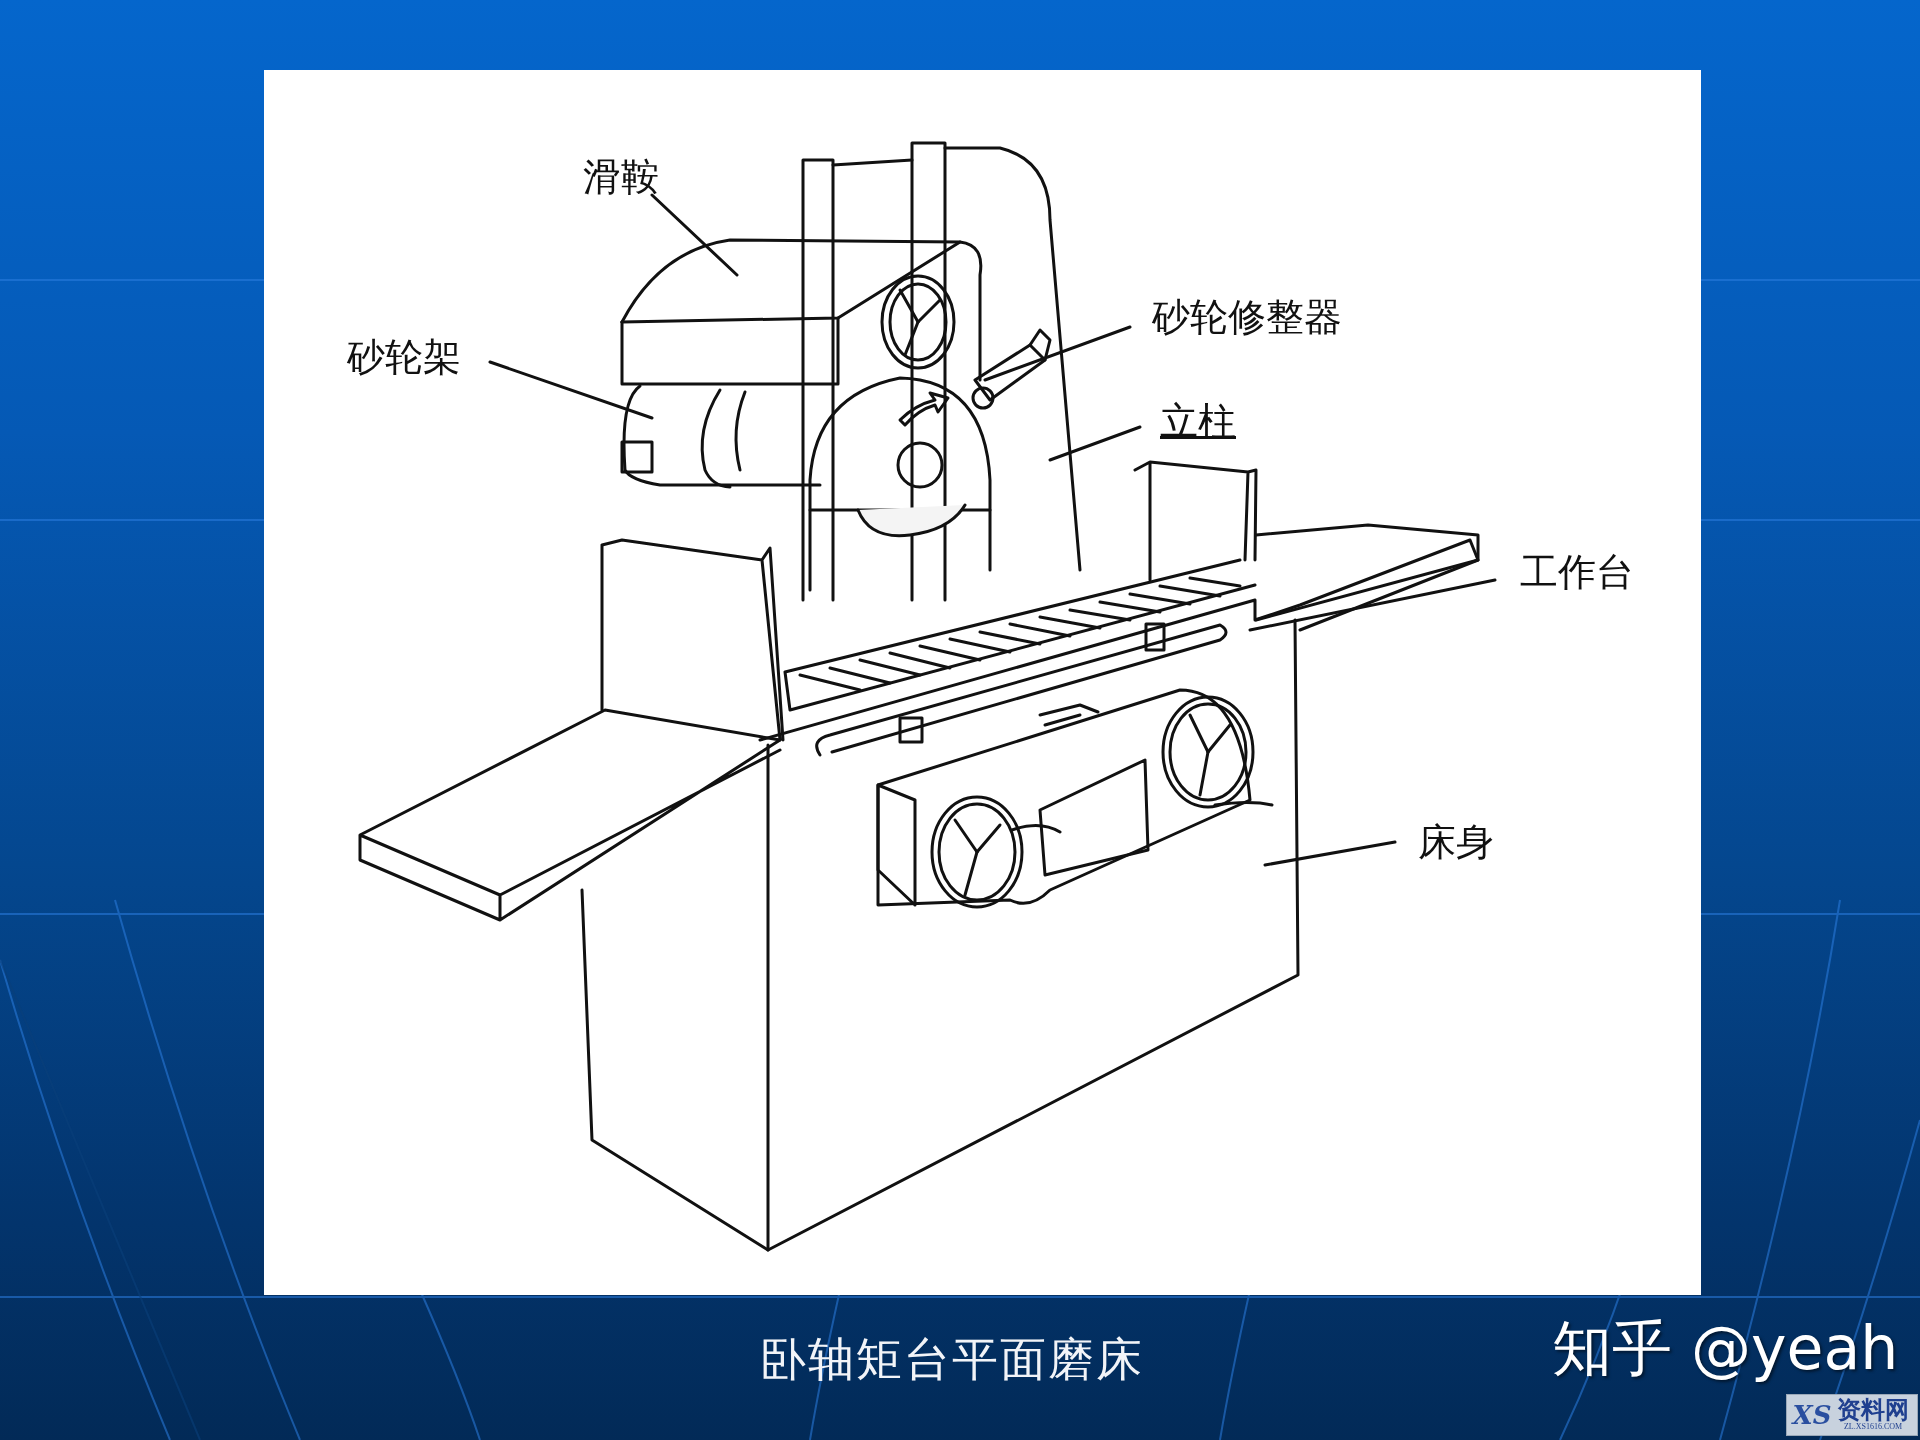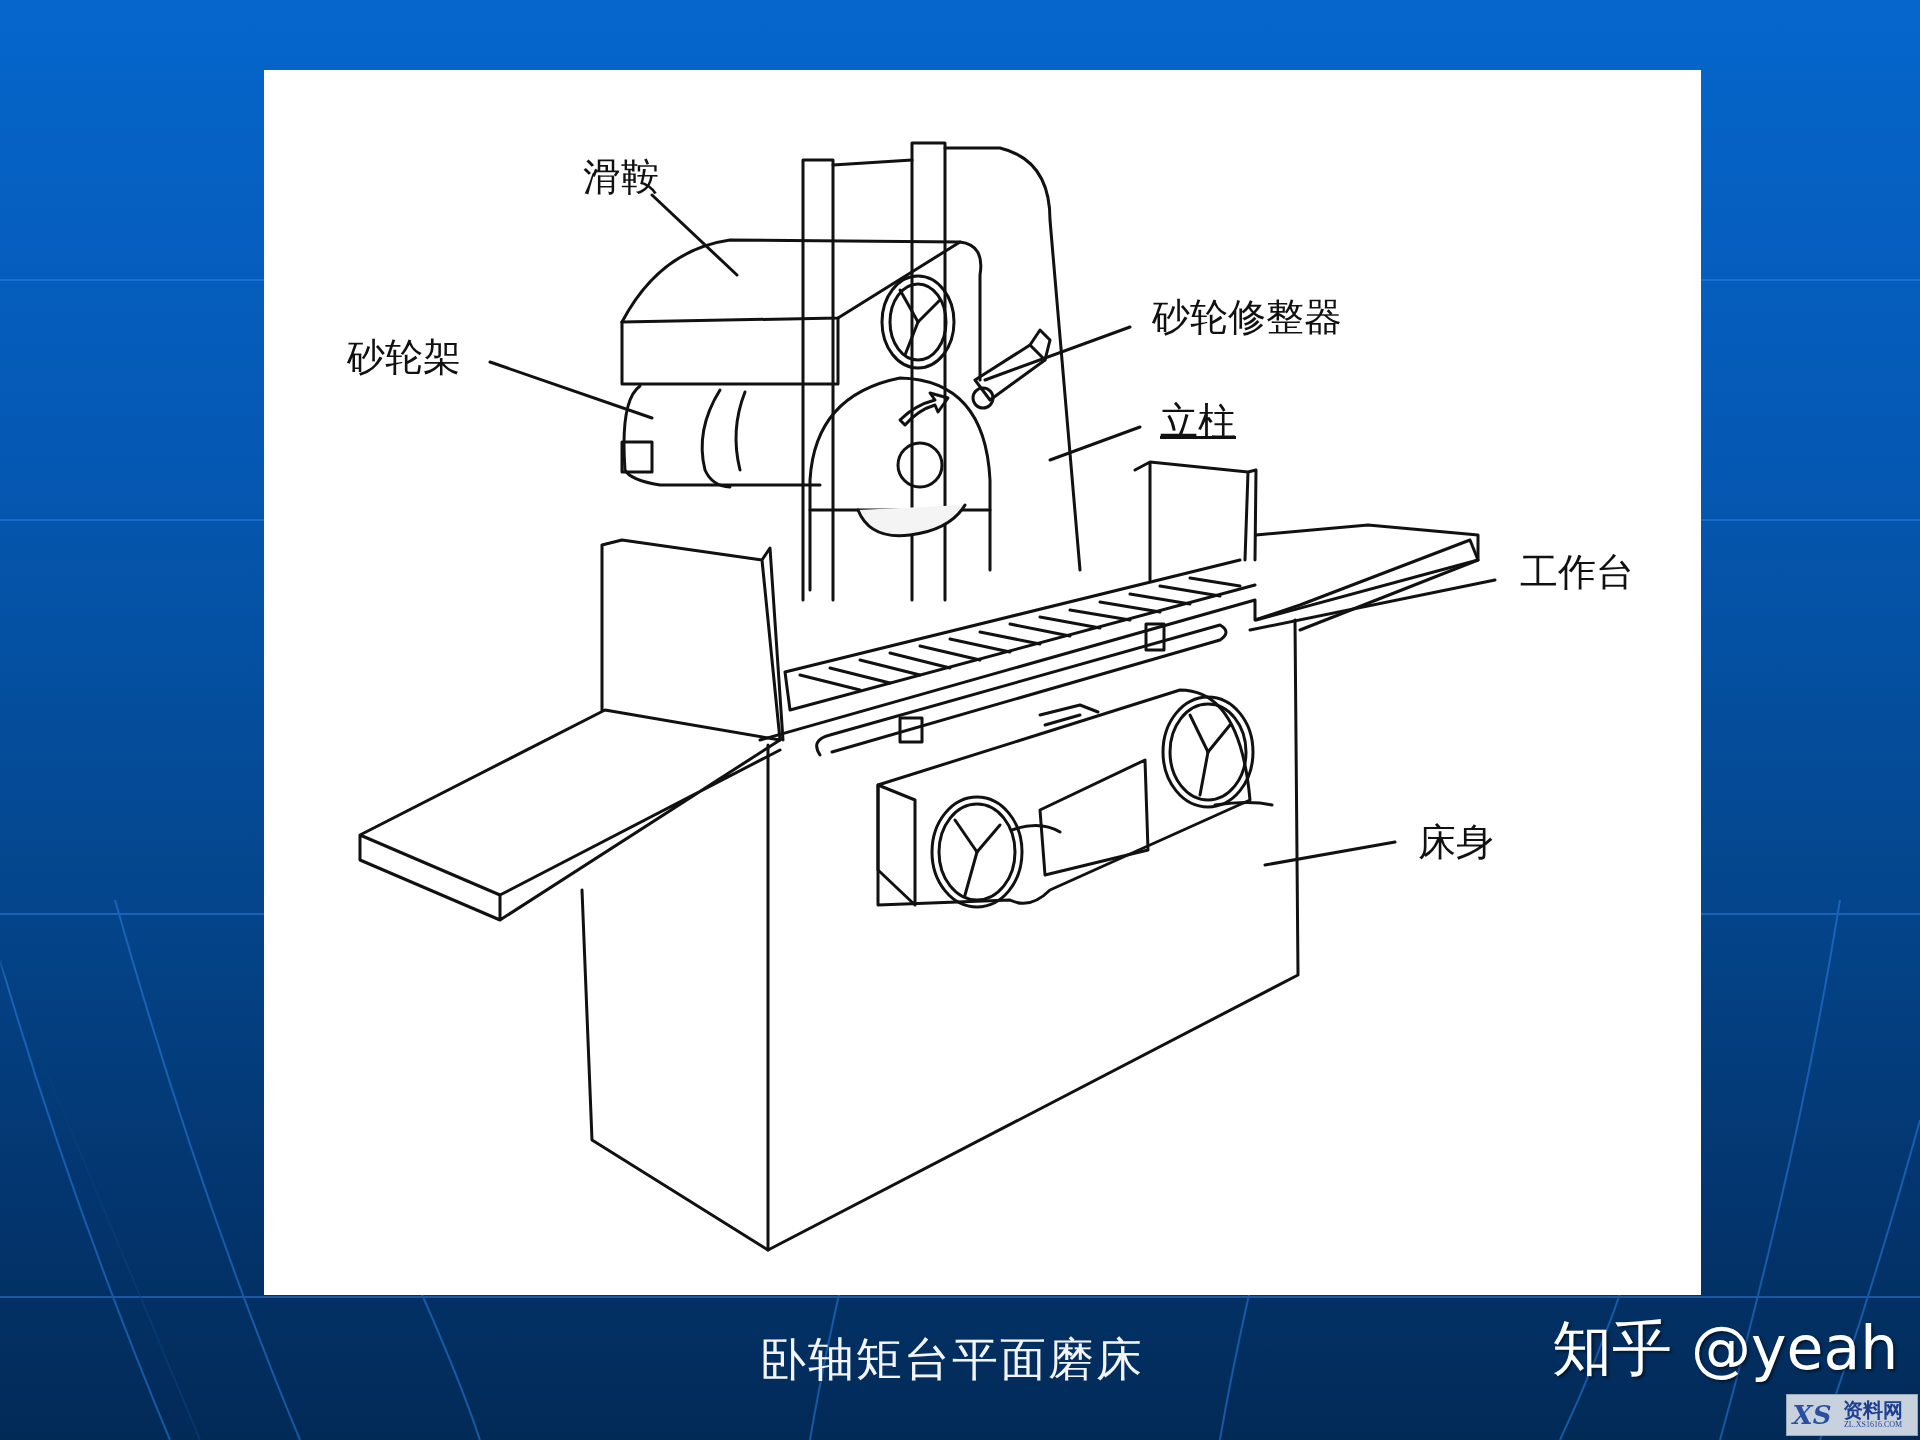--- a/index.html
+++ b/index.html
@@ -5,24 +5,24 @@
   html, body { margin:0; padding:0; }
   body { width:1920px; height:1440px; overflow:hidden; position:relative;
          font-family:"DejaVu Serif", serif;
          background: linear-gradient(180deg, #0566cc 0%, #0559b5 30%, #04478f 60%, #03346c 85%, #022a57 100%); }
   .bg-lines { position:absolute; left:0; top:0; width:1920px; height:1440px; }
   .panel { position:absolute; left:264px; top:70px; width:1437px; height:1225px; background:#ffffff; }
   .drawing { position:absolute; left:0; top:0; width:1920px; height:1440px; }
   .label { position:absolute; font-family:"DejaVu Serif", serif; font-size:38px; color:#111; white-space:nowrap; line-height:1; }
   .caption { position:absolute; left:760px; top:1336px; font-family:"DejaVu Serif", serif; font-size:46px; color:#f2f4f8; letter-spacing:2px; line-height:1; }
   .watermark { position:absolute; left:1552px; top:1318px; font-family:"DejaVu Sans", sans-serif; font-size:60px; color:#ffffff; line-height:1; text-shadow:2px 2px 3px rgba(0,0,0,0.5); }
-  .logo { position:absolute; left:1786px; top:1394px; width:130px; height:40px; background:#c8d2de; border:1px solid #9aa8b8; display:flex; align-items:center;gap:6px; }
+  .logo { position:absolute; left:1786px; top:1394px; width:130px; height:40px; background:#c8d2de; border:1px solid #9aa8b8; display:flex; align-items:center; }
   .logo-xs { font-family:"DejaVu Serif", serif; font-style:italic; font-size:26px; color:#2a4fa0; width:50px; text-align:center; font-weight:bold; }
   .logo-right { display:flex; flex-direction:column; align-items:center; }
-  .logo-cn { font-family:"DejaVu Sans", sans-serif; font-weight:bold; font-size:20px; color:#1f3f8f; line-height:1; }
+  .logo-cn { font-family:"DejaVu Sans", sans-serif; font-weight:bold; font-size:24px; color:#1f3f8f; line-height:1; }
   .logo-url { font-family:Liberation Serif, serif; font-size:8px; color:#1f3f8f; line-height:1.2; }
 </style>
 </head>
 <body>
 
 <svg class="bg-lines" viewBox="0 0 1920 1440">
   <g stroke="#2b7de0" stroke-width="2" fill="none" opacity="0.55">
     <line x1="0" y1="280" x2="1920" y2="280"></line>
     <line x1="0" y1="520" x2="1920" y2="520"></line>
     <line x1="0" y1="914" x2="1920" y2="914"></line>

